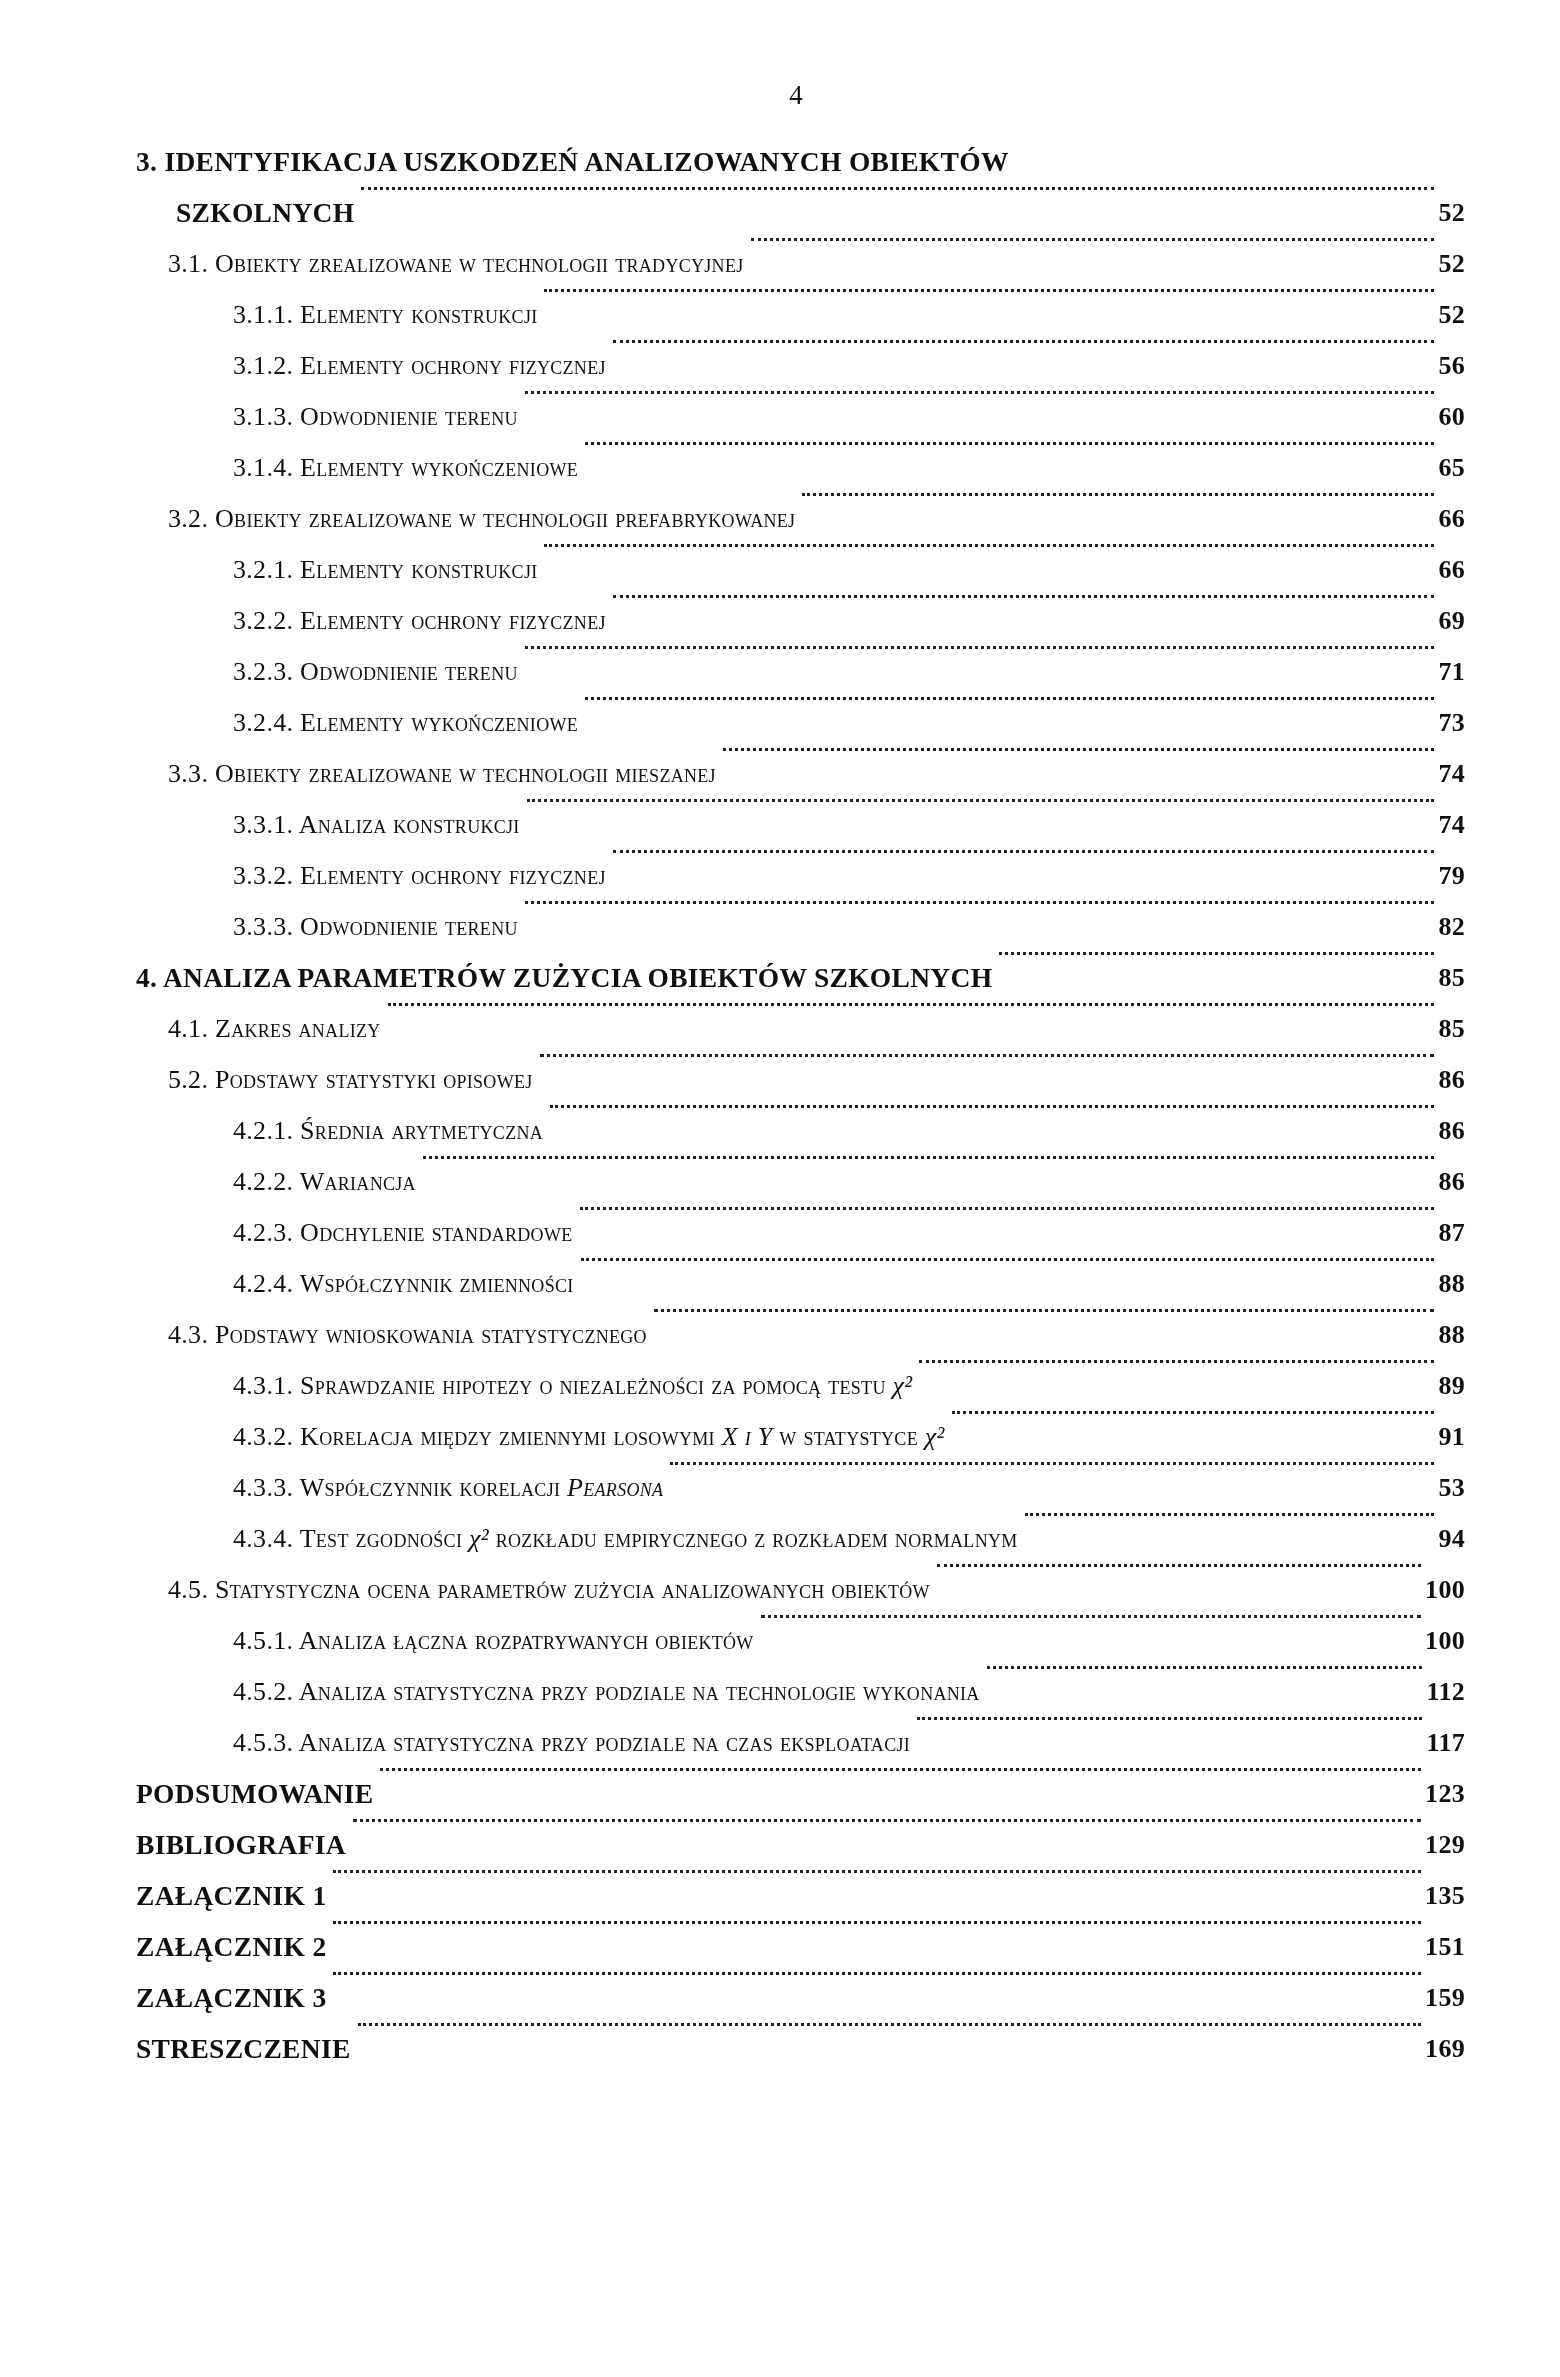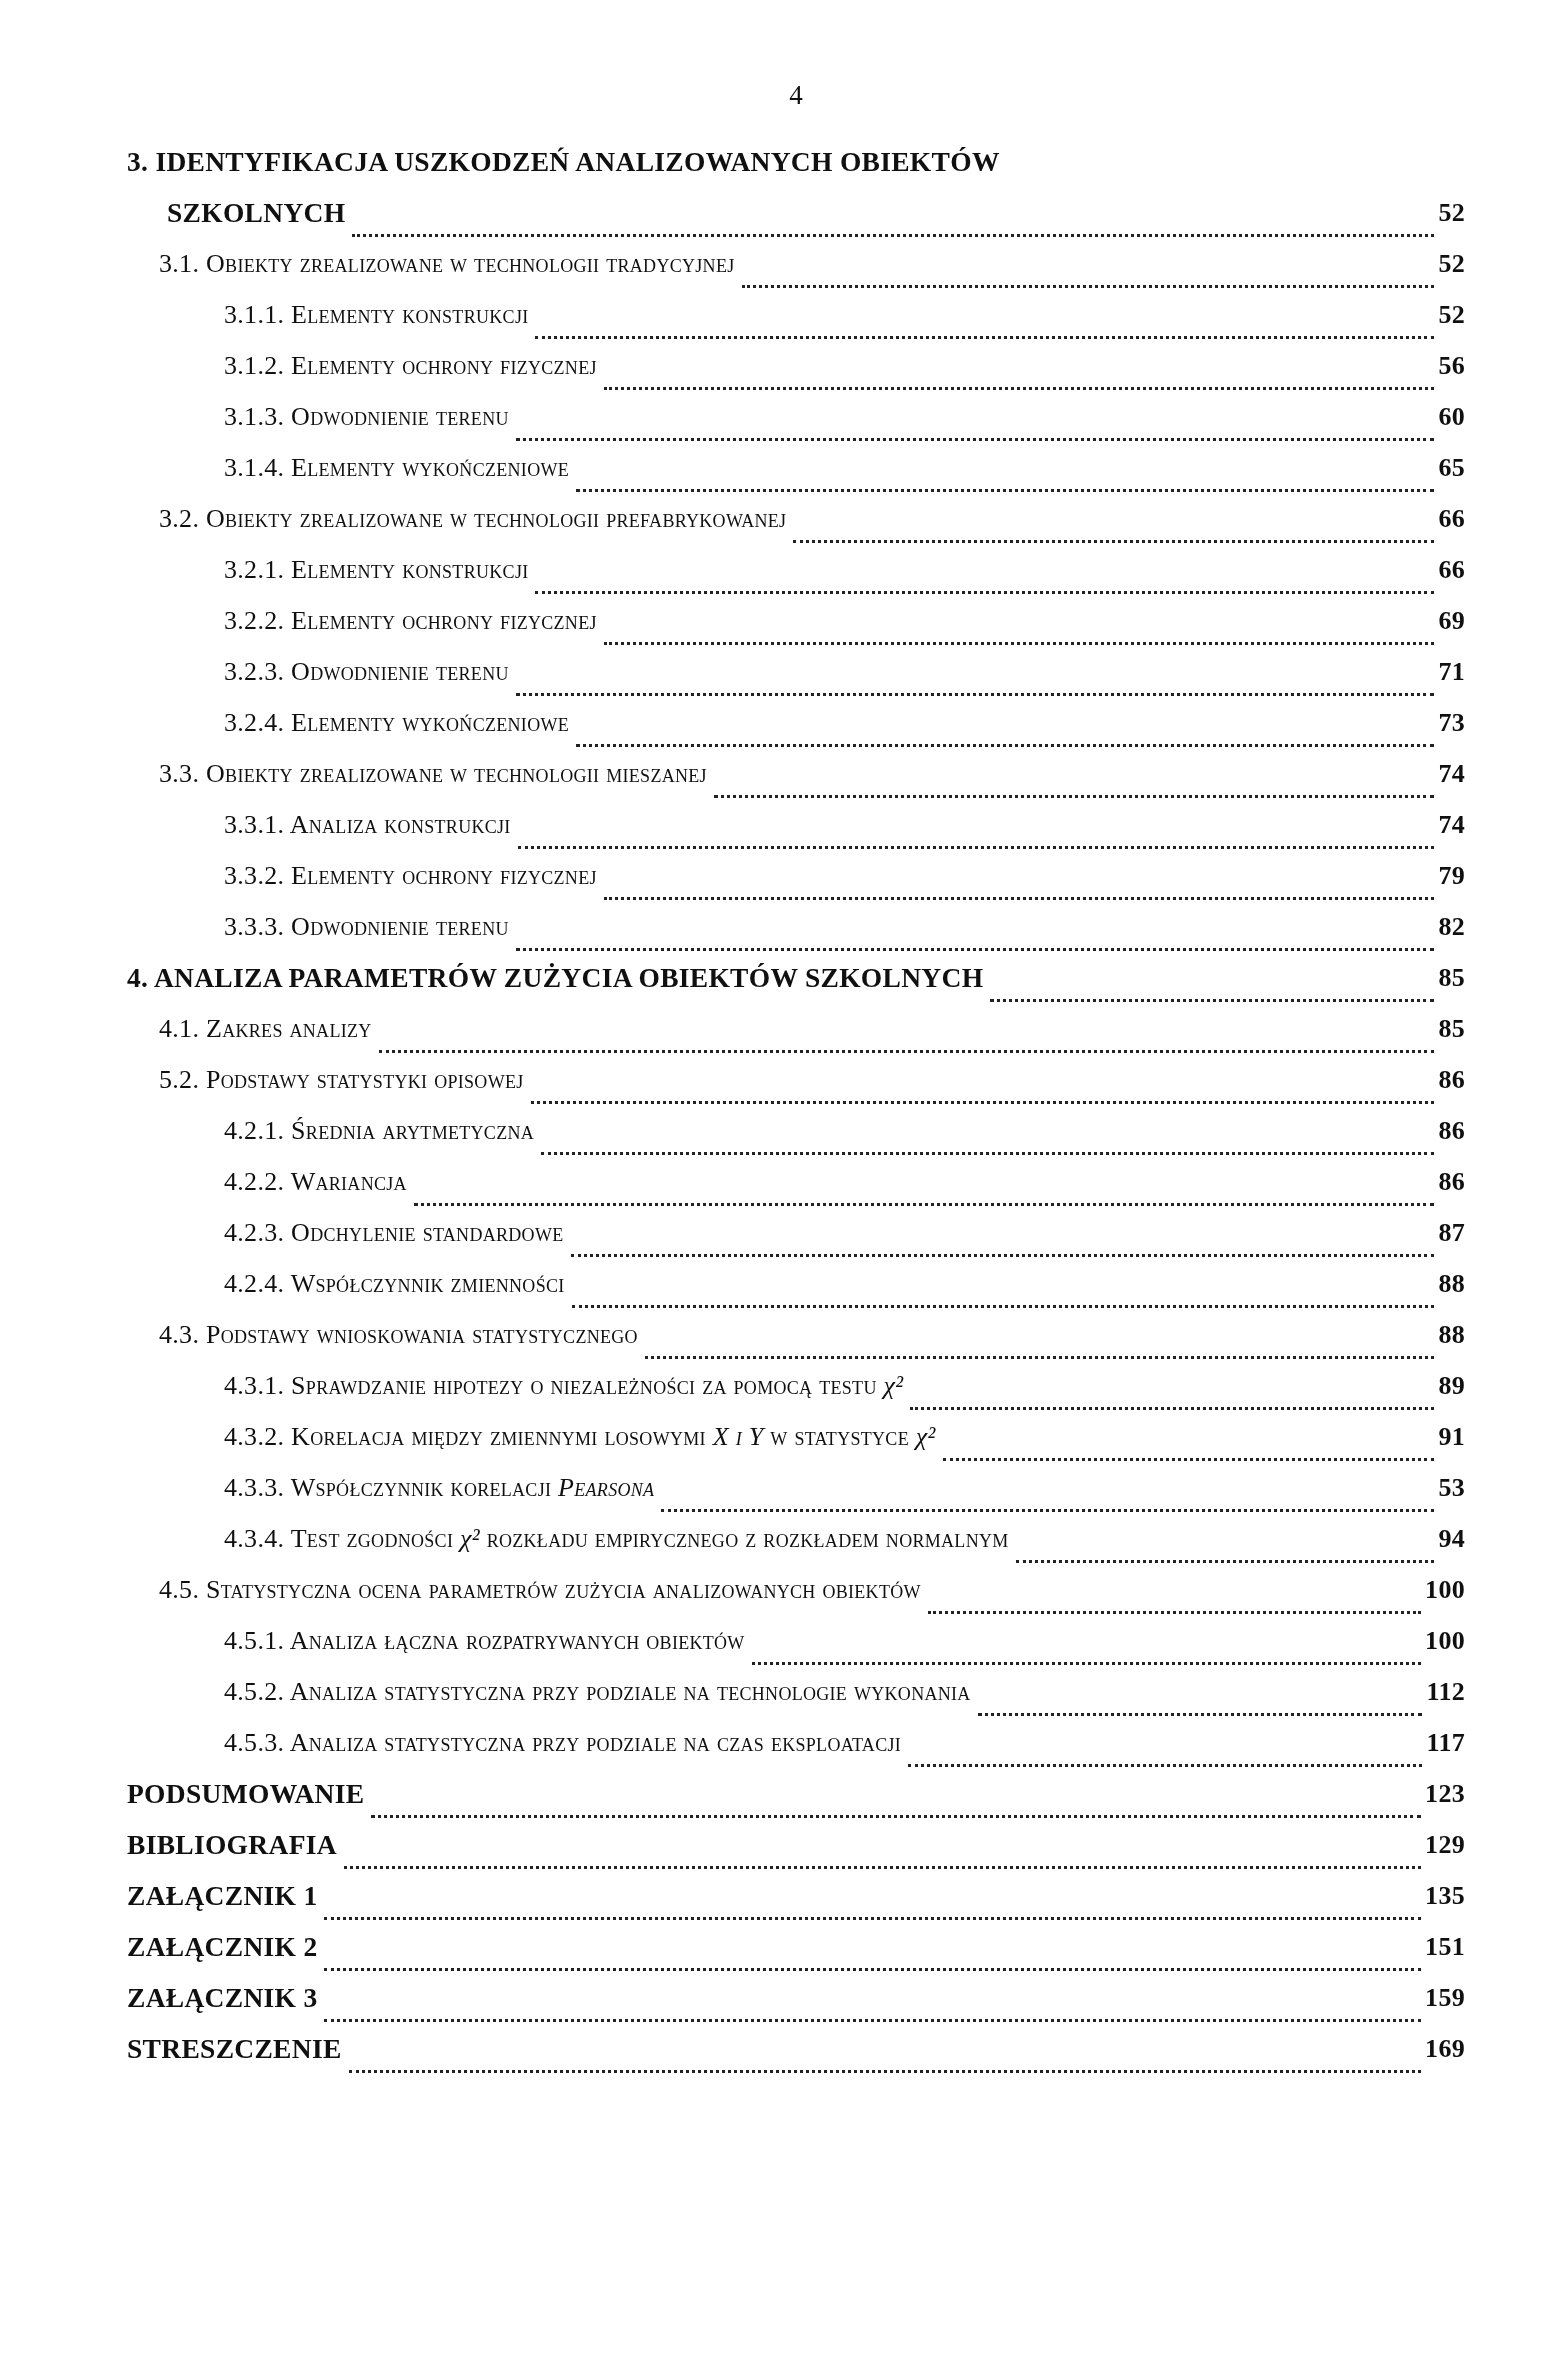--- a/index.html
+++ b/index.html
@@ -13,27 +13,28 @@
     position:absolute; top:80px; left:127px; width:1338px;
     text-align:center; font-size:27px;
   }
   .toc {
     position:absolute; top:136px; left:127px; width:1338px;
   }
   .toc-entry {
     font-size:26px; line-height:51px;
     font-variant:small-caps;
     letter-spacing:0.3px;
+    margin-left:9px;
   }
   .toc-entry.chapter, .toc-entry.backmatter {
     font-variant:normal; font-weight:700; font-size:27.5px;
   }
   .toc-entry.section { padding-left:32px; }
   .toc-entry.subsection { padding-left:97px; }
-  .row { display:flex; align-items:flex-end; }
+  .row { display:flex; align-items:flex-start; }
   .row.hang { padding-left:40px; }
   .leader {
     flex:1 1 auto; min-width:17.5px;
     border-bottom:3px dotted #222222;
     margin:0 4.4px 0.9px 7px;
   }
   .pagenum {
     font-variant:normal; font-weight:700; font-size:26px;
     white-space:nowrap;
   }

